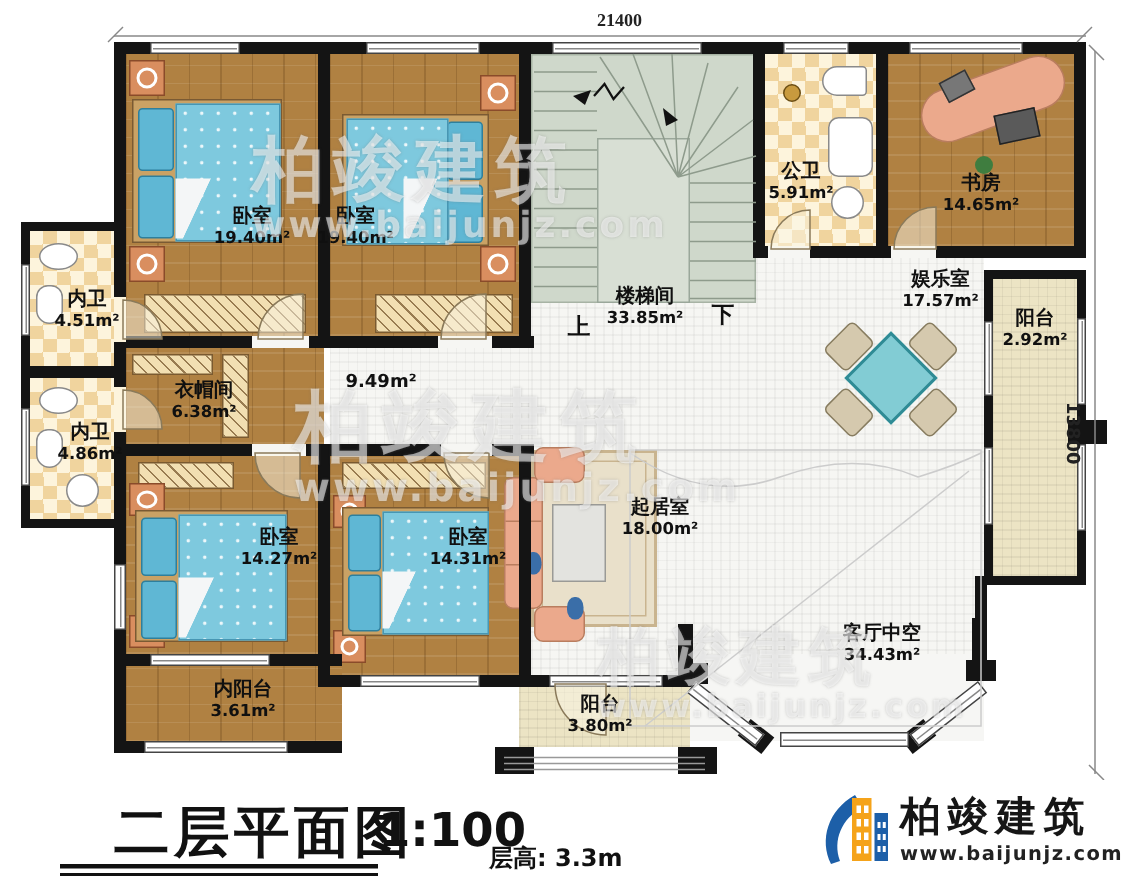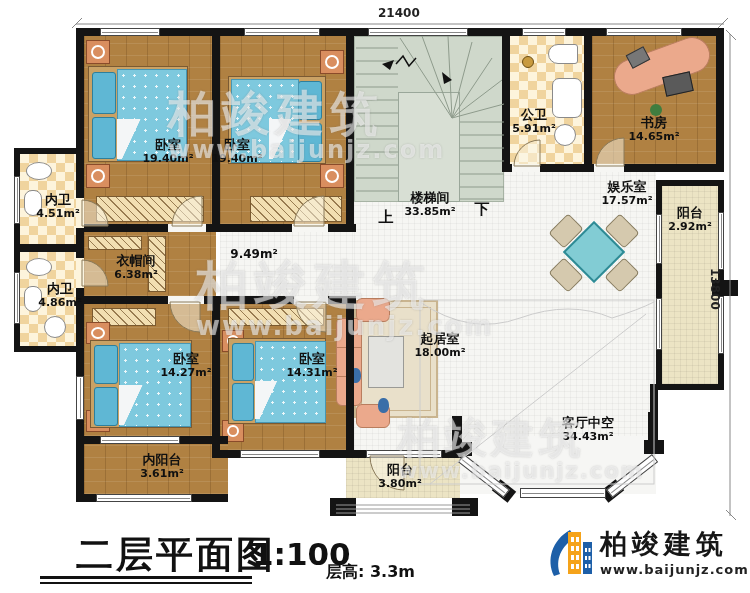--- a/index.html
+++ b/index.html
@@ -334,21 +334,21 @@
   </div>
   <div class="rlabel" style="left:588px;top:430px;">
     <span class="rname">客厅中空</span>
       <span class="rarea">34.43m²</span>
   </div>
   <div class="rlabel" style="left:400px;top:477px;">
     <span class="rname">阳台</span>
       <span class="rarea">3.80m²</span>
   </div>
 
-  <div class="dimtxt" style="left:378px;top:6px;">21400</div>
+  <div class="dimtxt" style="left:398px;top:6px;font-family:Liberation Serif, serif;">21400</div>
   <div class="dimtxt" style="left:722px;top:268px;transform:rotate(90deg);transform-origin:left top;">13800</div>
 
   <div class="wm" style="left:168px;top:88px;font-size:48px;letter-spacing:6px;">
     <span>柏竣建筑</span><span class="wsite">www.baijunjz.com</span>
   </div>
   <div class="wm" style="left:196px;top:258px;font-size:52px;letter-spacing:7px;">
     <span>柏竣建筑</span><span class="wsite">www.baijunjz.com</span>
   </div>
   <div class="wm" style="left:398px;top:416px;font-size:42px;letter-spacing:5px;">
     <span>柏竣建筑</span><span class="wsite">www.baijunjz.com</span>

